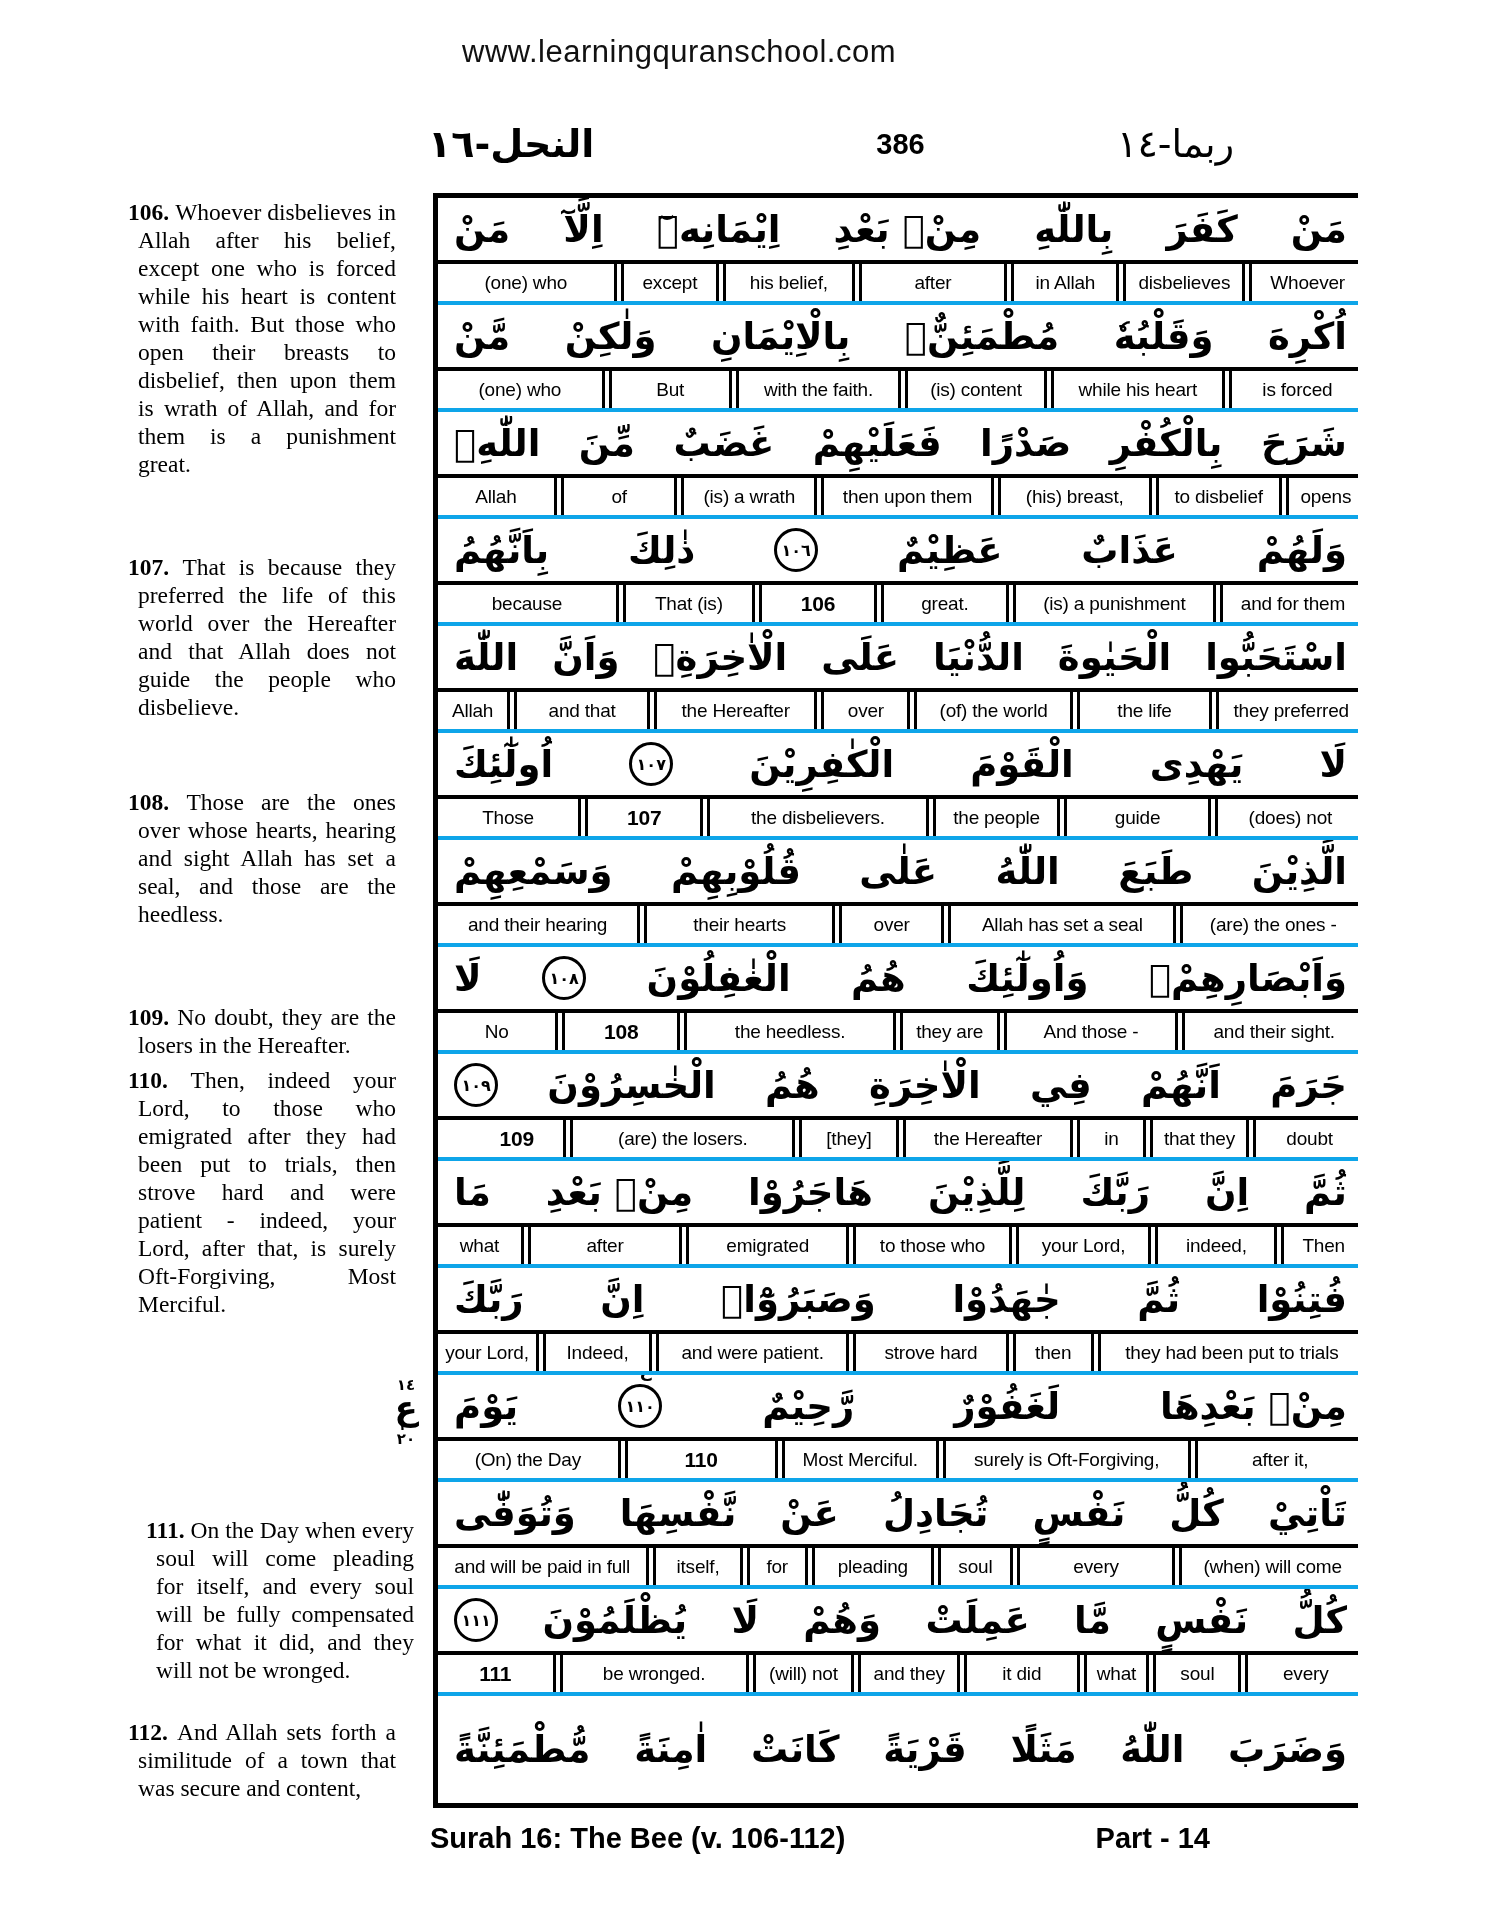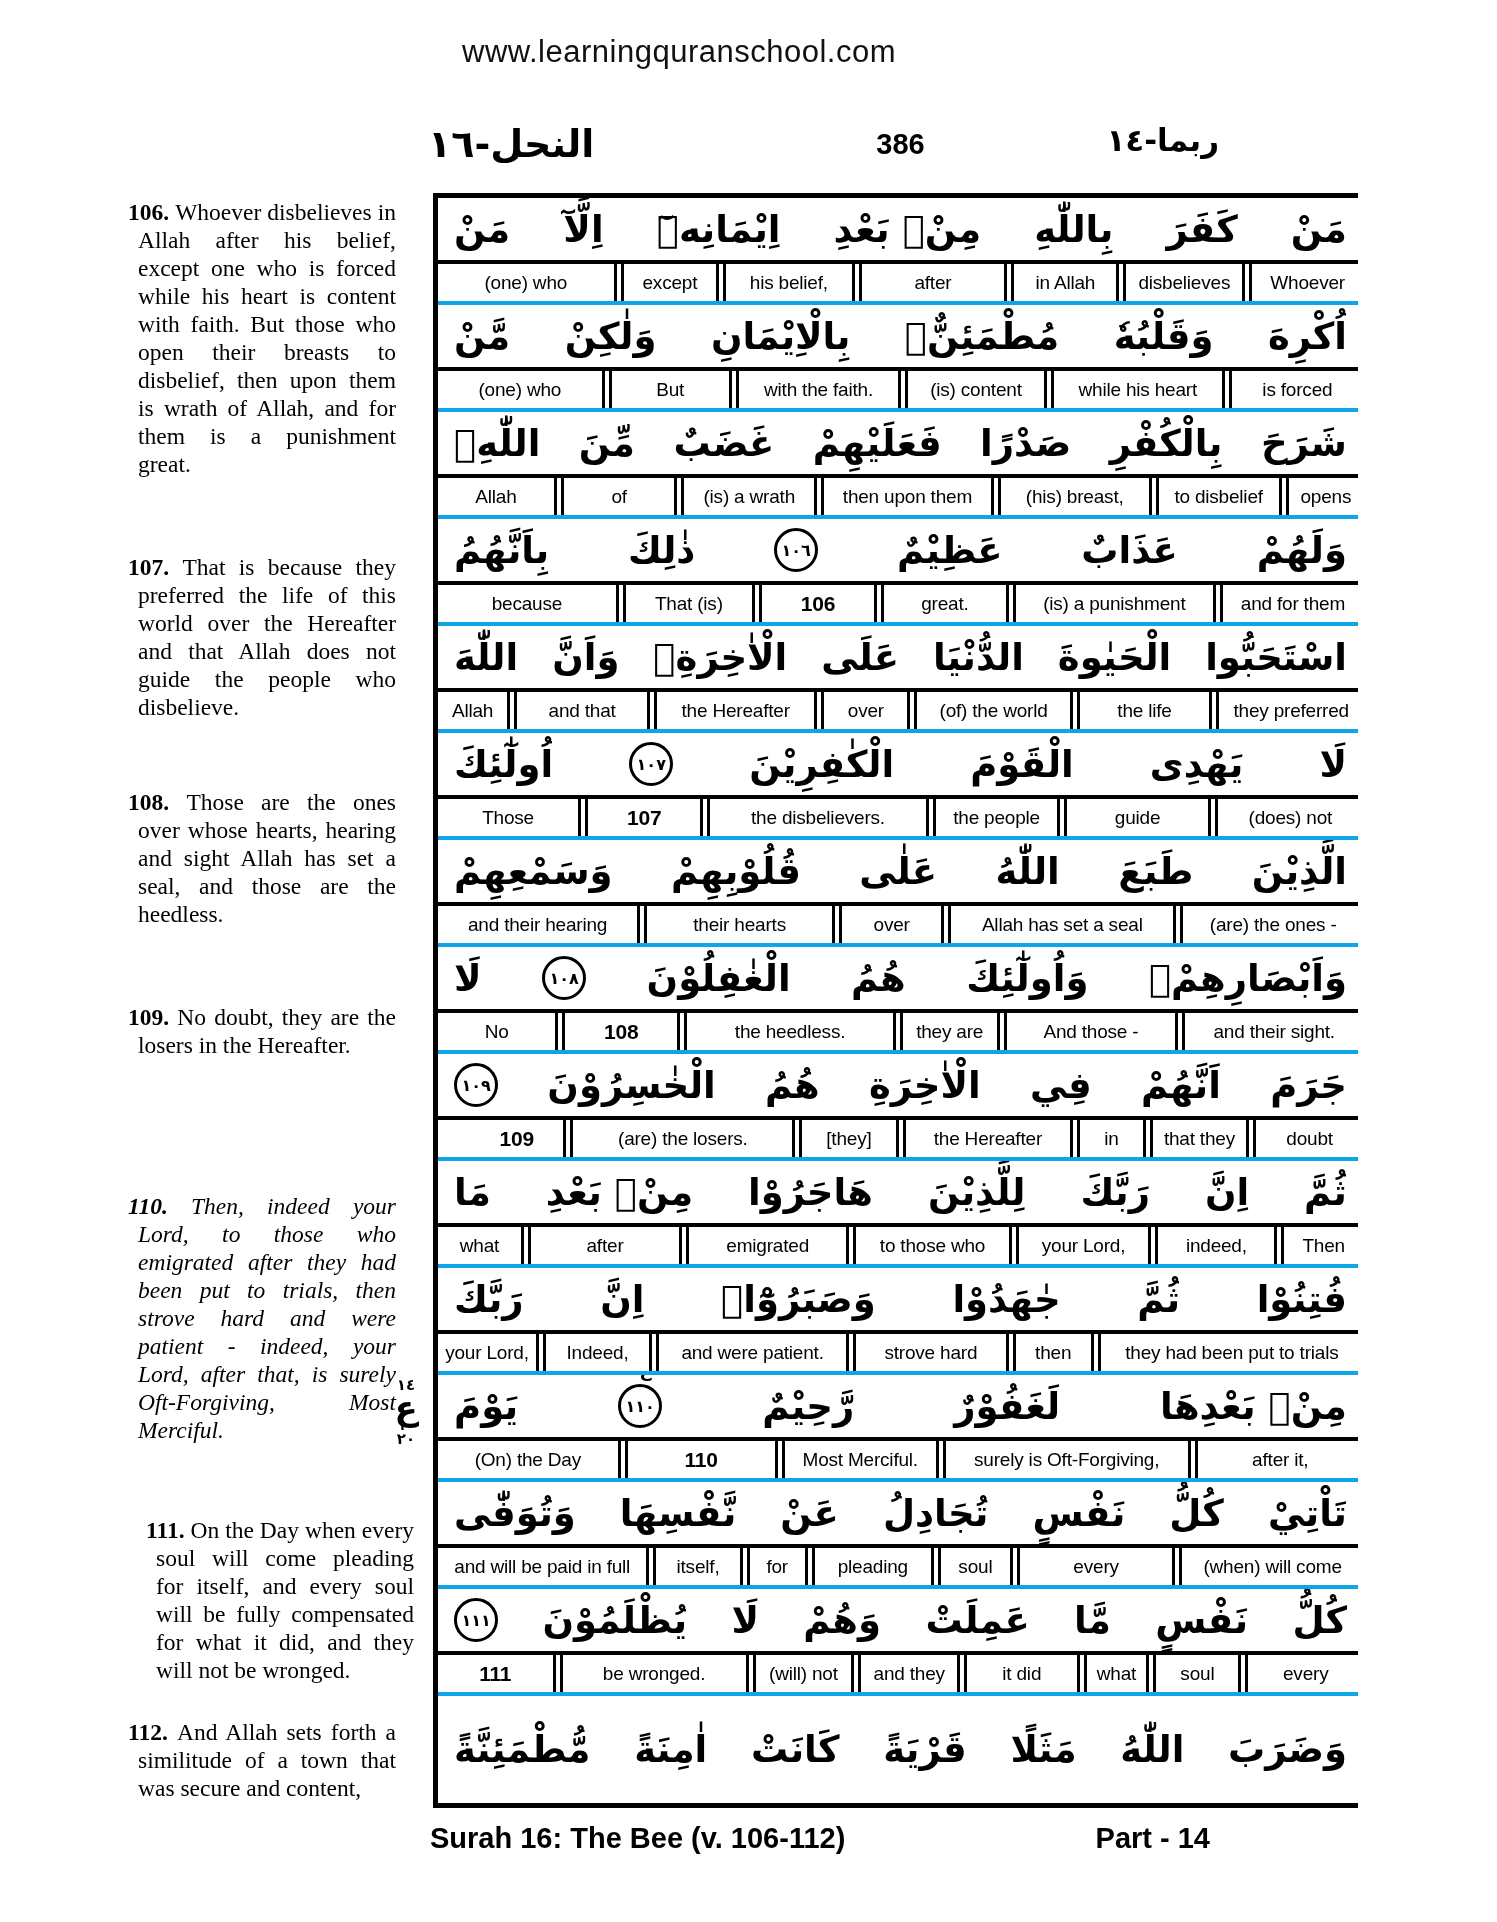--- a/index.html
+++ b/index.html
@@ -6,22 +6,22 @@
   .page{position:relative;width:1358px;height:1922px;background:#fff;overflow:hidden;
         font-family:"Liberation Sans",sans-serif;color:#000;}
 
   .url-header{position:absolute;top:34px;left:0;width:100%;text-align:center;
               font-size:31px;letter-spacing:.5px;color:#111;}
 
   .surah-title-ar{position:absolute;left:428px;top:122px;direction:rtl;
                   font-family:"DejaVu Sans",sans-serif;font-weight:700;font-size:38px;}
   .page-number{position:absolute;left:433px;width:935px;top:128px;text-align:center;
                font-weight:700;font-size:29px;}
-  .juz-title-ar{position:absolute;right:139px;top:122px;direction:rtl;
-                font-family:"DejaVu Sans",sans-serif;font-weight:700;font-size:31px;}
+  .juz-title-ar{position:absolute;right:124px;top:122px;direction:rtl;
+                font-family:"DejaVu Sans",sans-serif;font-weight:400;font-size:38px;}
 
   .sidebar{position:absolute;left:128px;top:0;width:268px;}
   .verse-trans{position:absolute;left:0;width:268px;text-align:justify;
                font-family:"Liberation Serif",serif;font-size:23.5px;line-height:28px;
                padding-left:10px;text-indent:-10px;box-sizing:border-box;}
   .verse-trans b{font-family:"Liberation Serif",serif;}
 
   .ruku-mark{position:absolute;left:383px;top:1378px;width:46px;text-align:center;
              font-family:"DejaVu Sans",sans-serif;font-weight:700;line-height:1;}
   .ruku-mark .rnum{display:block;font-size:15px;}
@@ -62,21 +62,21 @@
 
   <div class="surah-title-ar">النحل-١٦</div>
   <div class="page-number">386</div>
   <div class="juz-title-ar">ربما-١٤</div>
 
   <div class="sidebar" id="sidebar">
       <div class="verse-trans" style="top: 198px;"><b>106. </b>Whoever disbelieves in Allah after his belief, except one who is forced while his heart is content with faith. But those who open their breasts to disbelief, then upon them is wrath of Allah, and for them is a punishment great.</div>
       <div class="verse-trans" style="top: 553px;"><b>107. </b>That is because they preferred the life of this world over the Hereafter and that Allah does not guide the people who disbelieve.</div>
       <div class="verse-trans" style="top: 788px;"><b>108. </b>Those are the ones over whose hearts, hearing and sight Allah has set a seal, and those are the heedless.</div>
       <div class="verse-trans" style="top: 1003px;"><b>109. </b>No doubt, they are the losers in the Hereafter.</div>
-      <div class="verse-trans" style="top: 1192px; font-style: italic;"><b>110. </b>Then, indeed your Lord, to those who emigrated after they had been put to trials, then strove hard and were patient - indeed, your Lord, after that, is surely Oft-Forgiving, Most Merciful.</div>
+      <div class="verse-trans" style="top: 1066px;"><b>110. </b>Then, indeed your Lord, to those who emigrated after they had been put to trials, then strove hard and were patient - indeed, your Lord, after that, is surely Oft-Forgiving, Most Merciful.</div>
       <div class="verse-trans" style="top: 1516px; margin-left: 18px;"><b>111. </b>On the Day when every soul will come pleading for itself, and every soul will be fully compensated for what it did, and they will not be wronged.</div>
       <div class="verse-trans" style="top: 1718px;"><b>112. </b>And Allah sets forth a similitude of a town that was secure and content,</div>
     </div>
 
   <div class="ruku-mark">
     <span class="rnum">١٤</span>
     <span class="ayn">ع</span>
     <span class="rinner">١٠</span>
     <span class="rnum">٢٠</span>
   </div>

